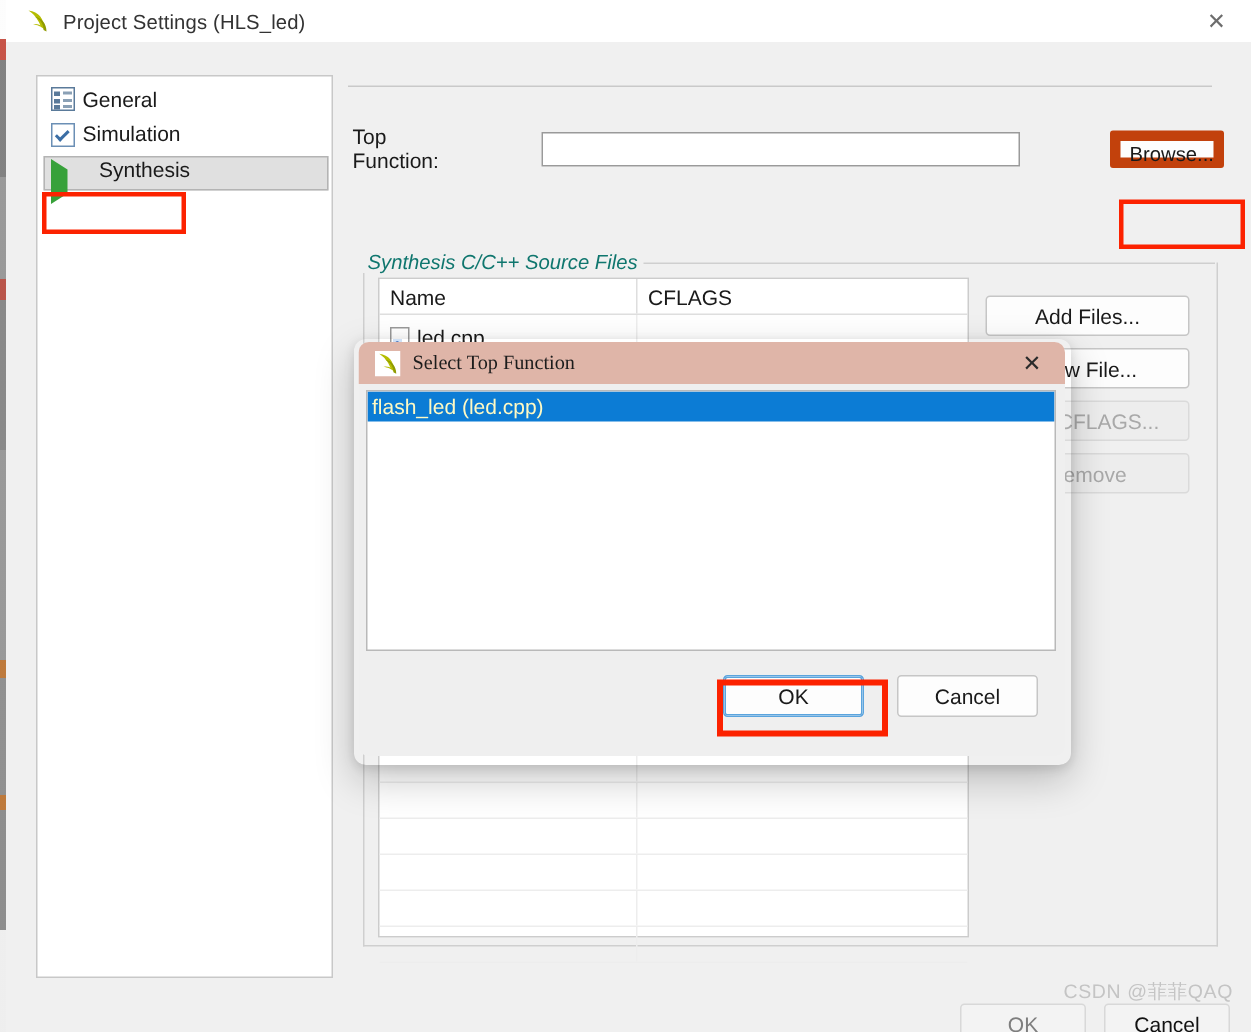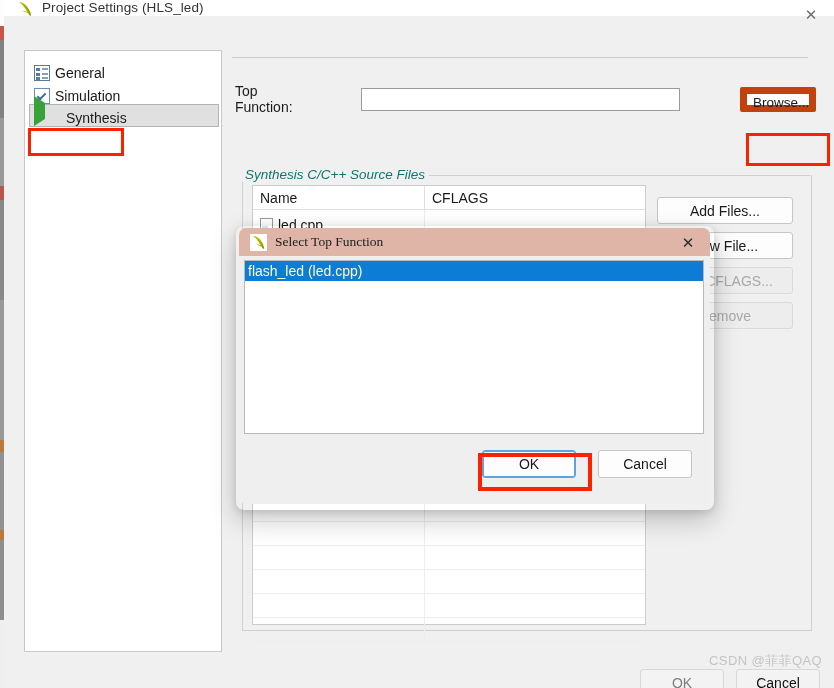--- a/index.html
+++ b/index.html
@@ -41,24 +41,24 @@
        #b5651d 530px, #b5651d 540px,
        #7d7d7d 540px, #7d7d7d 620px,
        #eeeeee 620px, #eeeeee 688px);
     opacity: .85;
   }
 
   
   .titlebar {
     position: absolute;
     left: 4px; top: 0;
-    width: 830px; height: 16px;
+    width: 830px; height: 28px;
     background: #ffffff;
     display: flex;
-    align-items: flex-start;
+    align-items: center;
   }
   .title-icon {
     margin-left: 12px;
     width: 18px; height: 18px;
     display: inline-block;
     position: relative;
   }
   .title-text {
     margin-left: 8px;
     font-size: 13.5px;
@@ -86,21 +86,21 @@
   .nav-panel {
     position: absolute;
     left: 20px; top: 22px;
     width: 196px; height: 600px;
     background: #ffffff;
     border: 1px solid #c8c8c8;
   }
   .nav-item {
     height: 23px;
     display: flex;
-    align-items: flex-end;
+    align-items: flex-start;
     padding-left: 9px;
     font-size: 14px;
     color: #1a1a1a;
   }
   .nav-item:first-child { margin-top: 7px; }
   .nav-item .nav-ico {
     width: 16px; height: 16px;
     margin-right: 5px;
     flex: 0 0 16px;
     position: relative;

